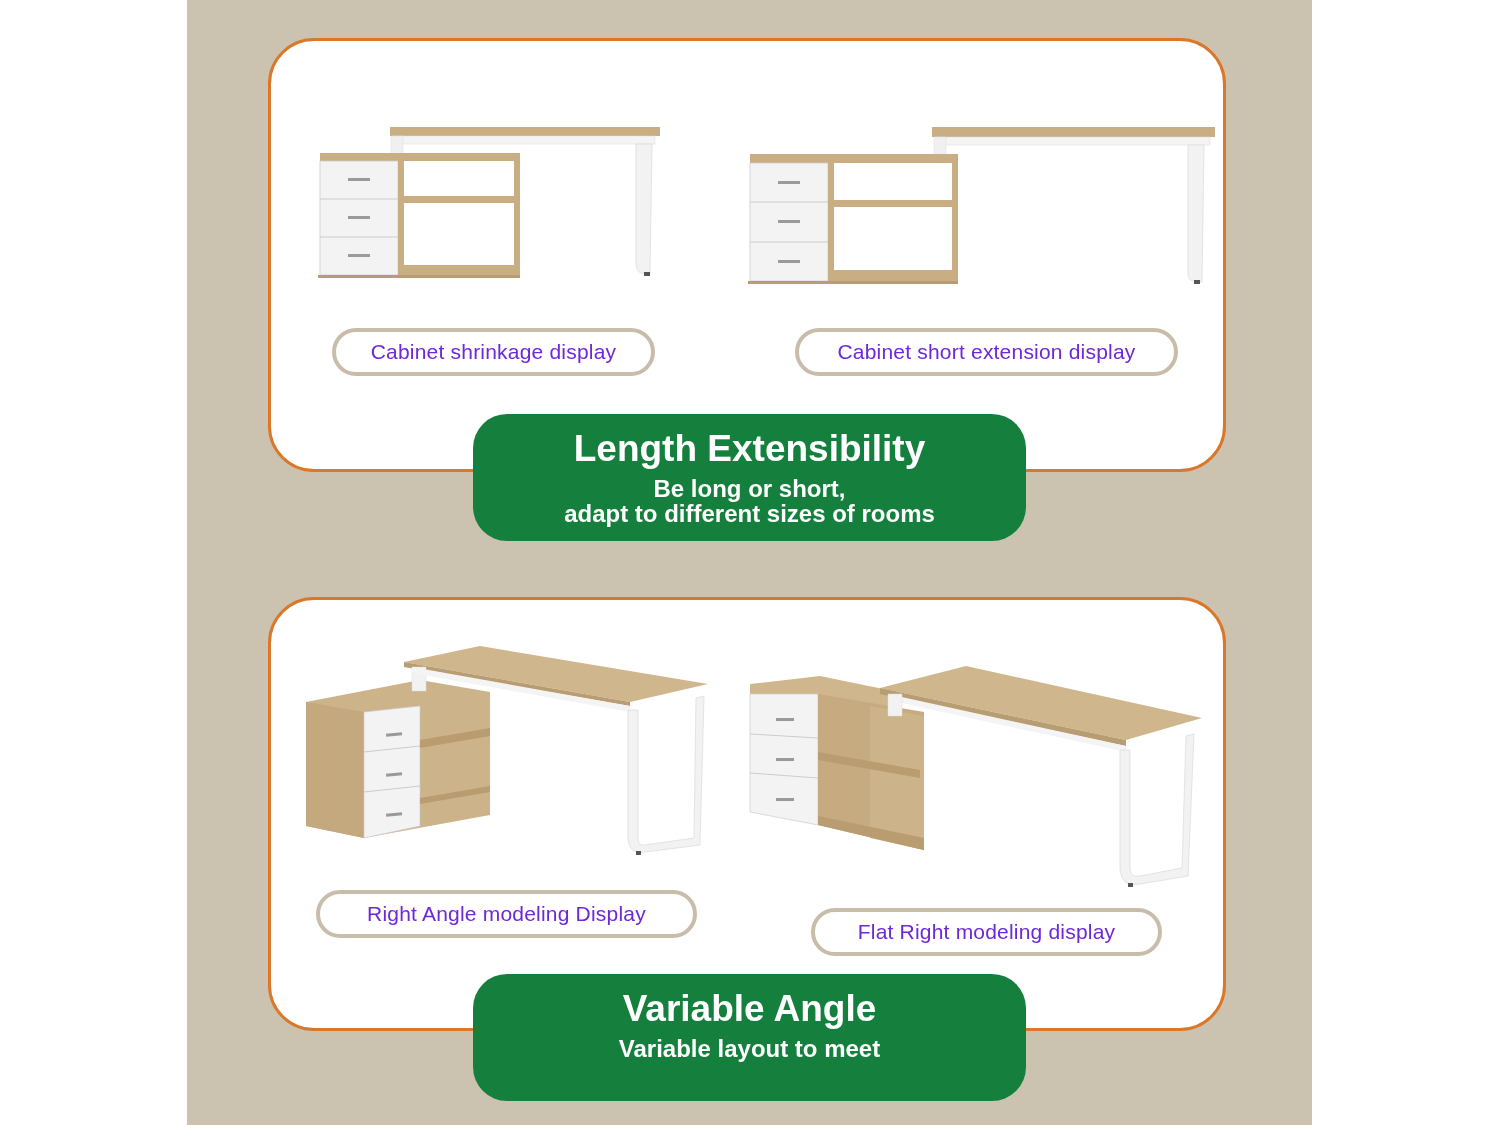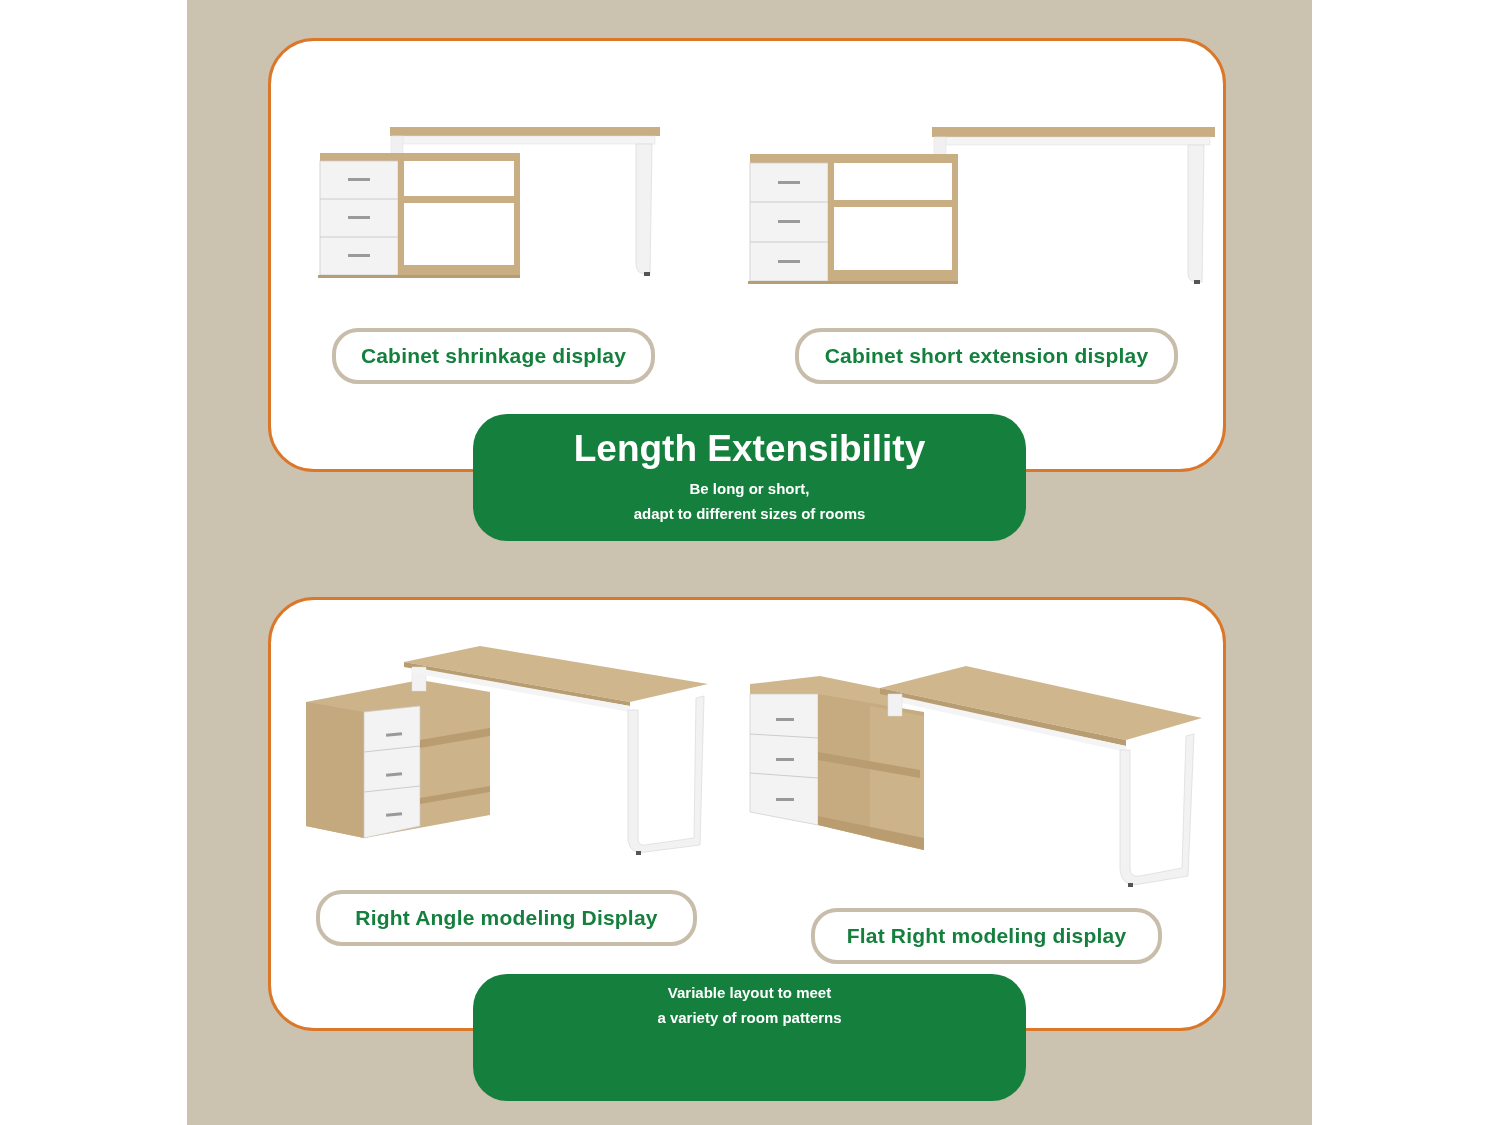--- a/index.html
+++ b/index.html
@@ -8,31 +8,31 @@
     font-family: "Liberation Sans", "DejaVu Sans", sans-serif;
   }
   .panel { position: absolute; left: 187px; top: 0; width: 1125px; height: 1125px; background: #CCC2B0; }
   .card {
     position: absolute; left: 268px; width: 958px; height: 434px;
     background: #ffffff; border: 3px solid #DB7729; border-radius: 46px; box-sizing: border-box;
   }
   .card.top { top: 38px; }
   .card.bottom { top: 597px; }
   .pill {
-    position: absolute; height: 56px; box-sizing: border-box;
+    position: absolute; height: 48px; box-sizing: border-box;
     border: 4px solid #C8BDAA; border-radius: 26px; background: #ffffff;
     display: flex; align-items: center; justify-content: center;
-    font-weight: bold; font-size: 21px; color: #15803d; white-space: nowrap; letter-spacing: 0.2px;
+    font-weight: normal; font-size: 21px; color: #6d28d9; white-space: nowrap; letter-spacing: 0.2px;
   }
   .banner {
     position: absolute; left: 473px; width: 553px; height: 127px;
     background: #15803d; border-radius: 34px; color: #fff; text-align: center;
   }
   .banner .title { font-size: 37px; font-weight: bold; margin-top: 14px; line-height: 42px; }
-  .banner .sub { font-size: 15px; font-weight: bold; line-height: 25px; margin-top: 6px; }
+  .banner .sub { font-size: 24px; font-weight: bold; line-height: 25px; margin-top: 6px; }
   svg.desk { position: absolute; }
 </style>
 </head>
 <body>
 
 <div class="panel"></div>
 
 <div class="card top"></div>
 
 <svg class="desk" style="left:318px;top:124px" width="345" height="155" viewBox="0 0 345 155">
@@ -127,15 +127,15 @@
   <rect x="140" y="34" width="14" height="22" fill="#F2F2F2" stroke="#ddd" stroke-width="0.5"></rect>
 
   <path d="M372 90 L372 210 Q374 228 392 224 L440 216 L446 74 L438 76 L434 208 L392 216 Q382 218 382 208 L382 90 Z" fill="#F2F2F2" stroke="#ddd" stroke-width="0.8"></path>
   <rect x="380" y="223" width="5" height="4" fill="#555"></rect>
 </svg>
 
 <div class="pill" style="left:316px;top:890px;width:381px;">Right Angle modeling Display</div>
 <div class="pill" style="left:811px;top:908px;width:351px;">Flat Right modeling display</div>
 
 <div class="banner" style="top:974px;">
+  <div class="title">Variable Angle</div>
   <div class="sub">Variable layout to meet</div>
-  <div class="sub" style="margin-top:0">a variety of room patterns</div>
 </div>
 
 </body></html>

